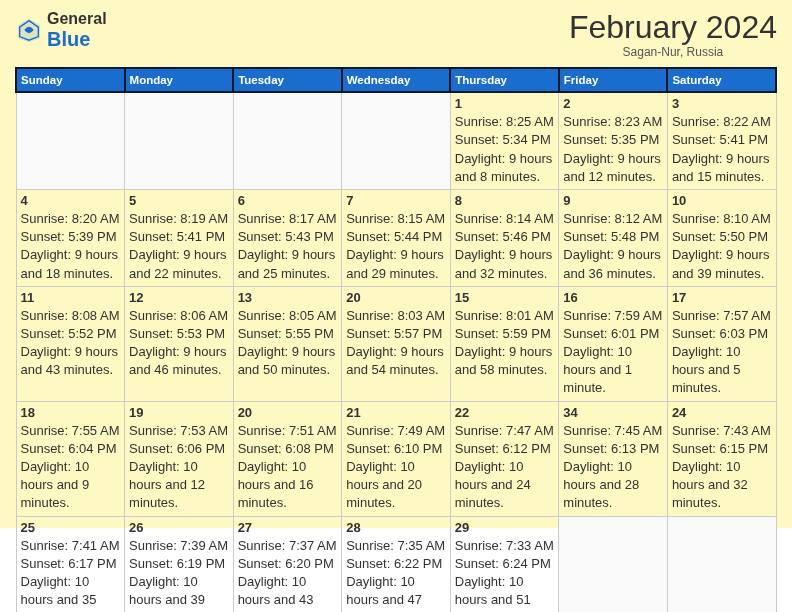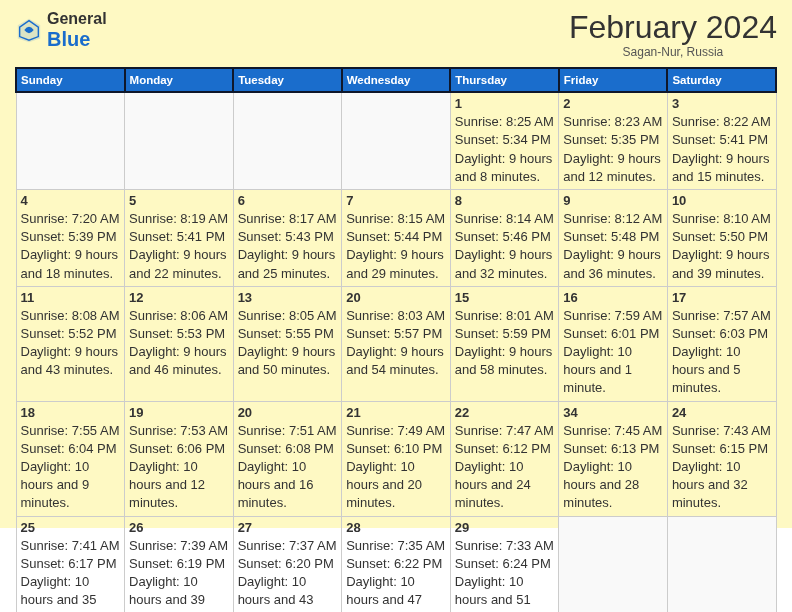--- a/index.html
+++ b/index.html
@@ -147,21 +147,21 @@
             <div class="day-info"><span>Sunrise: 8:23 AM</span><br><span>Sunset: 5:35 PM</span><br><span>Daylight: 9 hours and 12 minutes.</span></div>
           </td>
           <td>
             <span class="day-number">3</span>
             <div class="day-info"><span>Sunrise: 8:22 AM</span><br><span>Sunset: 5:41 PM</span><br><span>Daylight: 9 hours and 15 minutes.</span></div>
           </td>
         </tr>
         <tr>
           <td>
             <span class="day-number">4</span>
-            <div class="day-info"><span>Sunrise: 7:20 AM</span><br><span>Sunset: 5:39 PM</span><br><span>Daylight: 9 hours and 18 minutes.</span></div>
+            <div class="day-info"><span>Sunrise: 8:20 AM</span><br><span>Sunset: 5:39 PM</span><br><span>Daylight: 9 hours and 18 minutes.</span></div>
           </td>
           <td>
             <span class="day-number">5</span>
             <div class="day-info"><span>Sunrise: 8:19 AM</span><br><span>Sunset: 5:41 PM</span><br><span>Daylight: 9 hours and 22 minutes.</span></div>
           </td>
           <td>
             <span class="day-number">6</span>
             <div class="day-info"><span>Sunrise: 8:17 AM</span><br><span>Sunset: 5:43 PM</span><br><span>Daylight: 9 hours and 25 minutes.</span></div>
           </td>
           <td>

